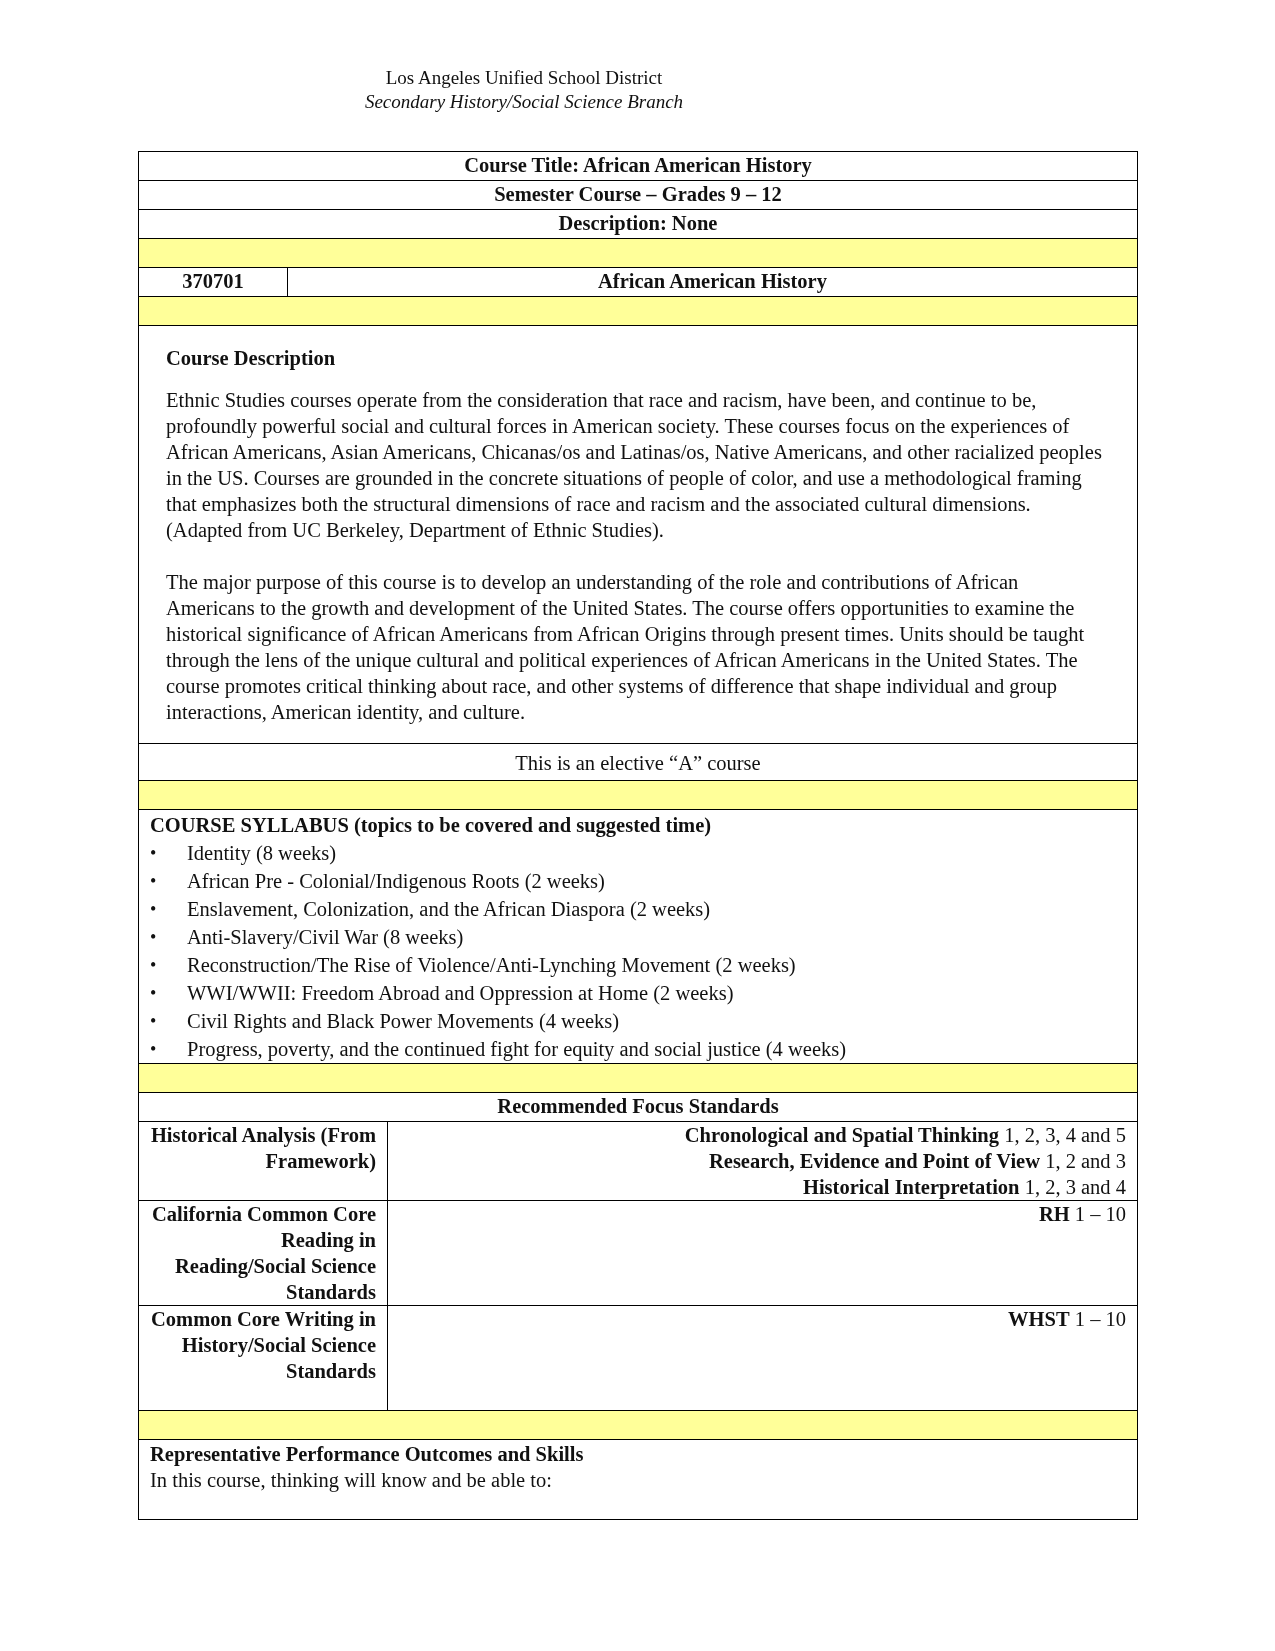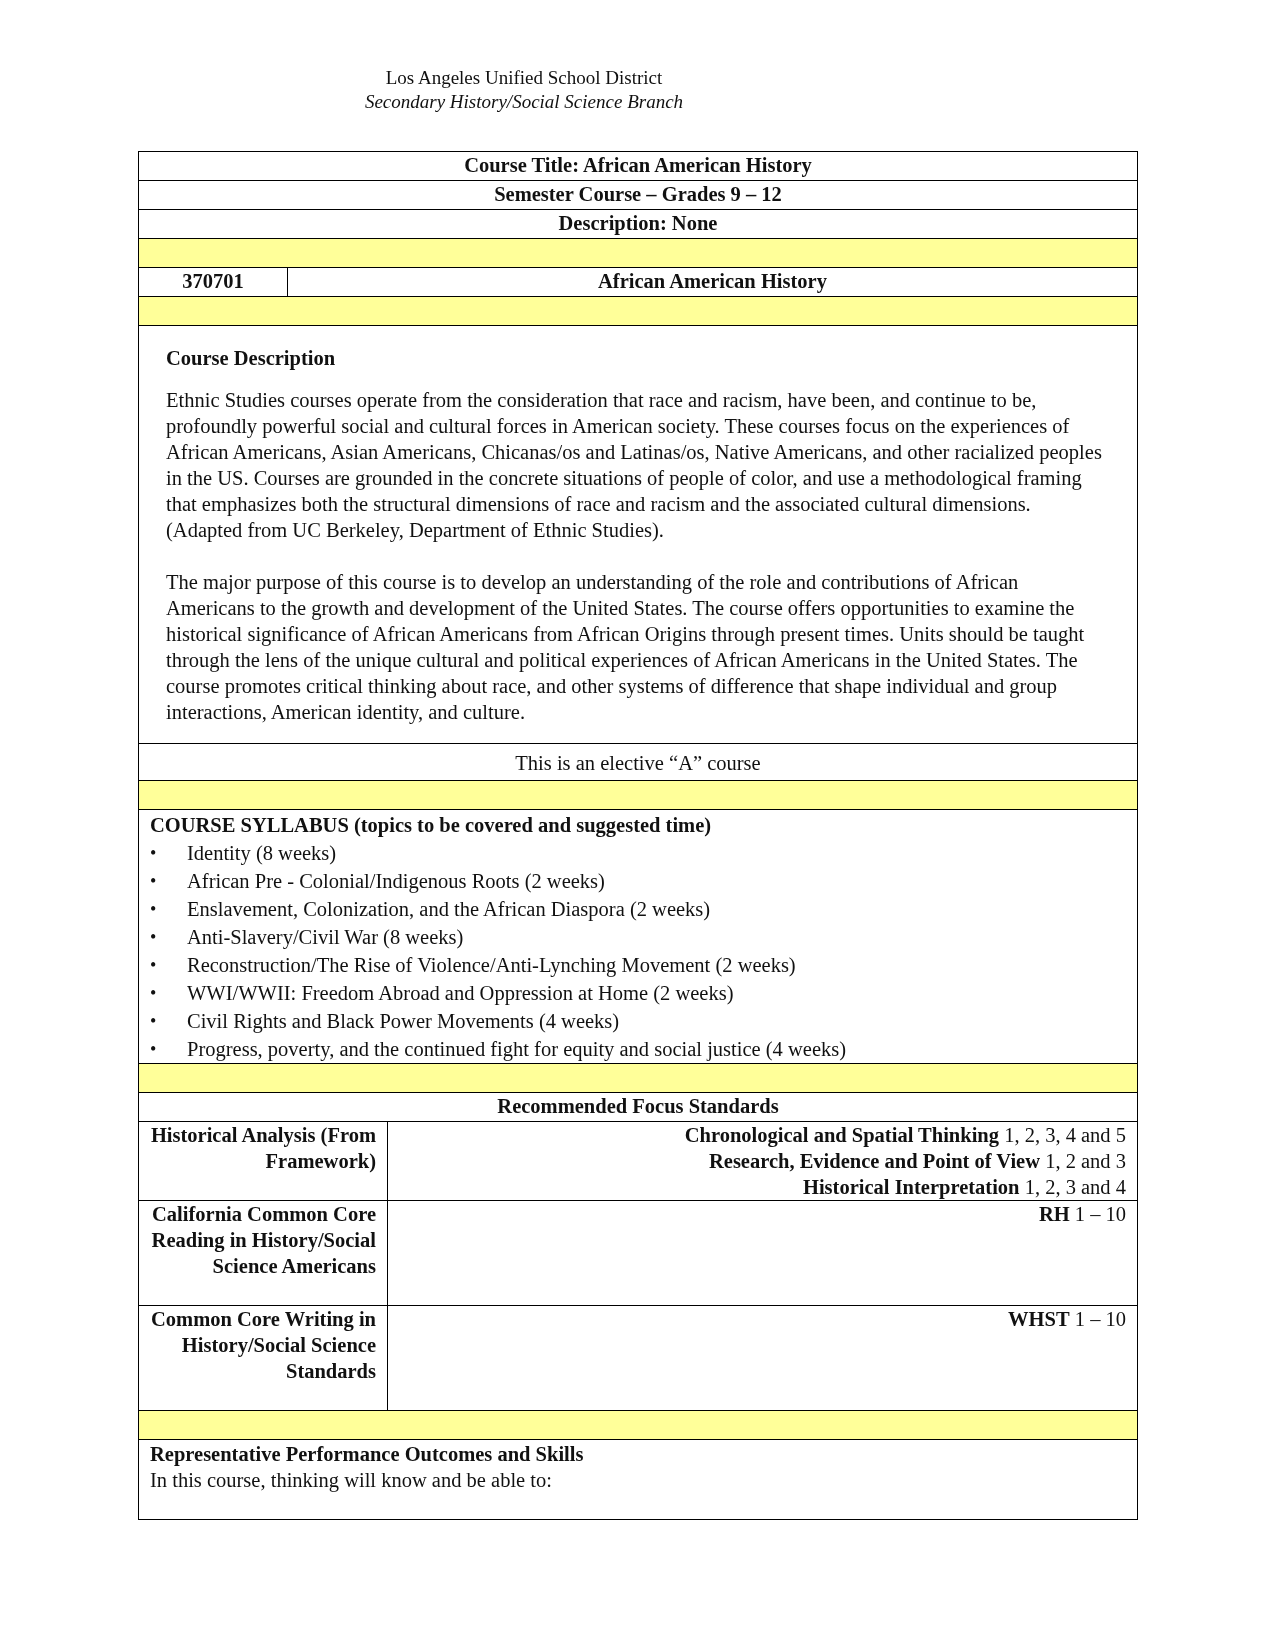--- a/index.html
+++ b/index.html
@@ -104,21 +104,21 @@
   </tr>
   <tr class="std-row">
     <td colspan="2" class="std-left">Historical Analysis (From Framework)</td>
     <td>
       <div><b>Chronological and Spatial Thinking</b><span> 1, 2, 3, 4 and 5</span></div>
       <div><b>Research, Evidence and Point of View</b><span> 1, 2 and 3</span></div>
       <div><b>Historical Interpretation</b><span> 1, 2, 3 and 4</span></div>
     </td>
   </tr>
   <tr class="std-row">
-    <td colspan="2" class="std-left" style="height:104px;">California Common Core Reading in History/Social Science Americans</td>
+    <td colspan="2" class="std-left" style="height:104px;">California Common Core Reading in Reading/Social Science Standards</td>
     <td>
       <div><b>RH</b><span> 1 – 10</span></div>
     </td>
   </tr>
   <tr class="std-row">
     <td colspan="2" class="std-left" style="height:104px;">Common Core Writing in History/Social Science Standards</td>
     <td>
       <div><b>WHST</b><span> 1 – 10</span></div>
     </td>
   </tr>

